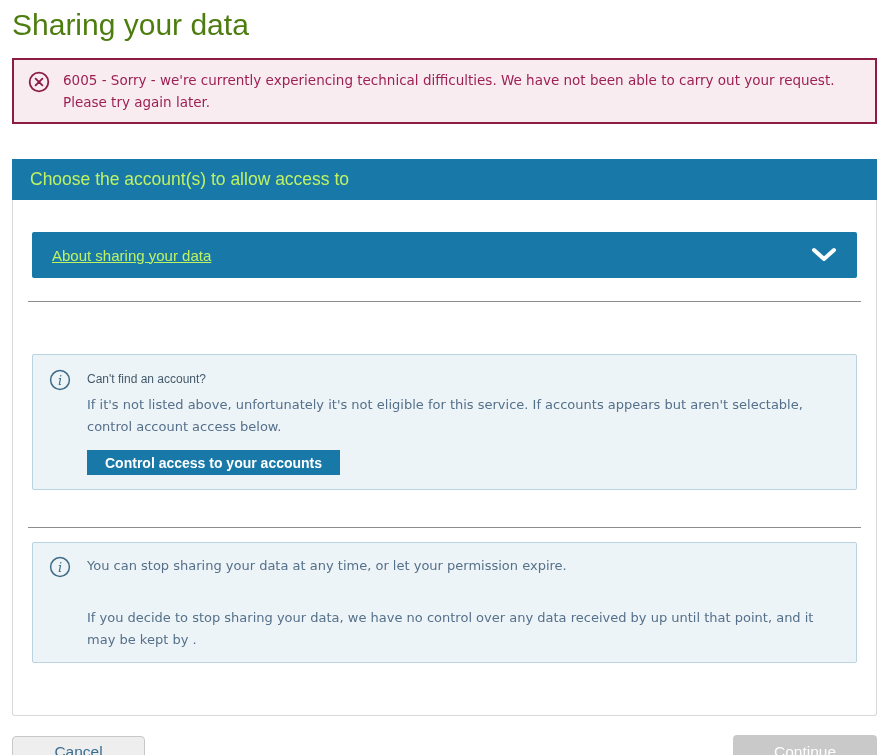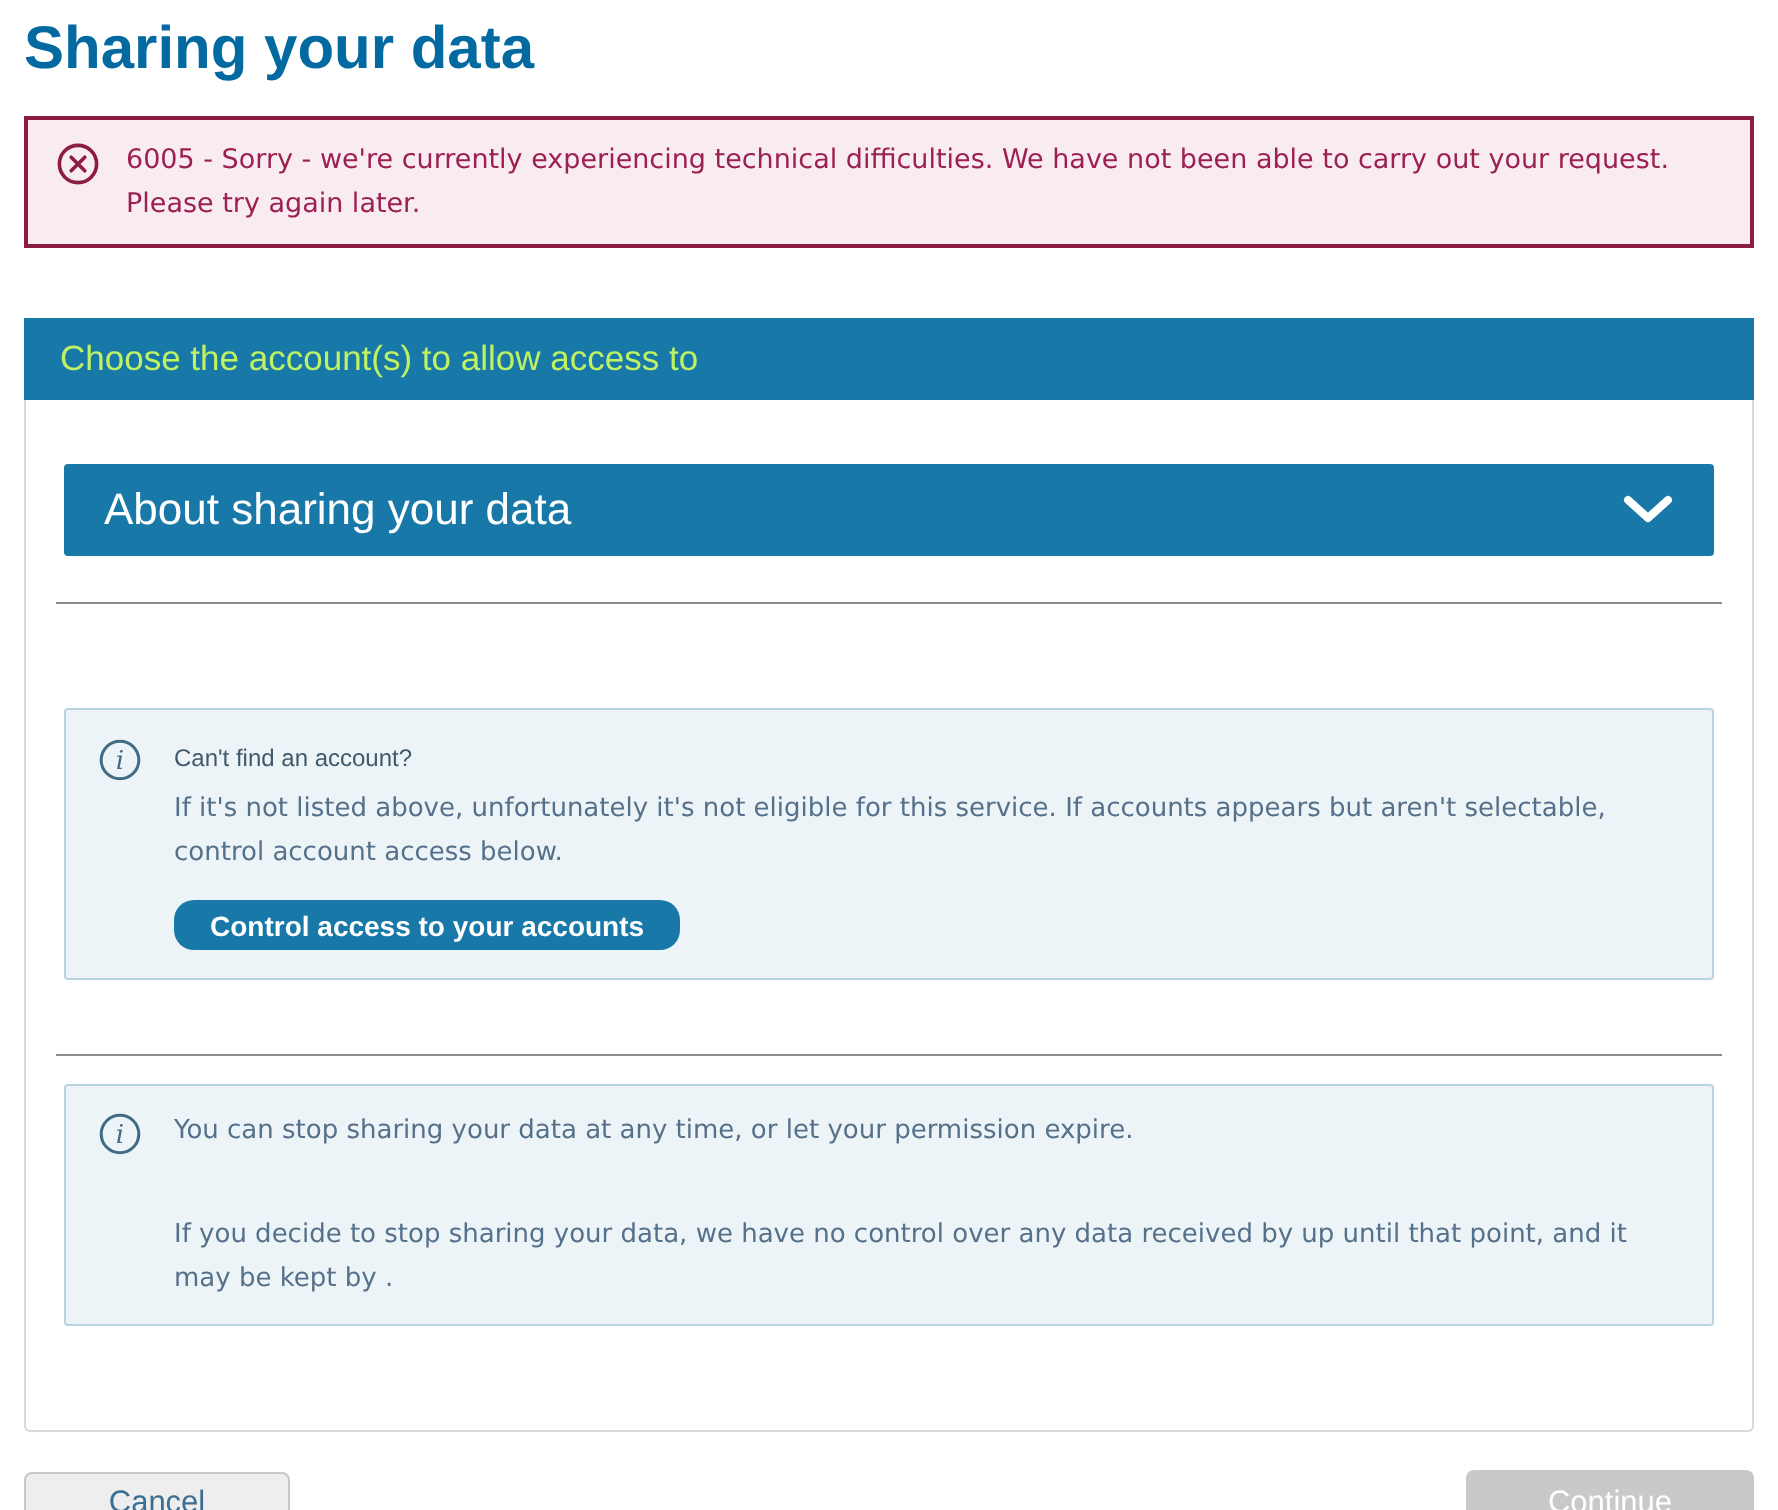--- a/index.html
+++ b/index.html
@@ -9,22 +9,22 @@
     font-family: "Liberation Sans", sans-serif;
     overflow: hidden;
   }
   .container { padding: 0 12px; }
 
   
   .page-title {
     margin-top: 6px;
     font-size: 30px;
     line-height: 38px;
-    font-weight: 700;
-    color: #0369a1;
+    font-weight: 400;
+    color: #4d7c0f;
   }
 
   
   .alert {
     margin-top: 14px;
     border: 2px solid #8c1c44;
     background: #f8ecf1;
     color: #9d2052;
     padding: 9px 16px 9px 14px;
     display: flex;
@@ -63,21 +63,21 @@
   .accordion {
     height: 46px;
     background: #1879a8;
     border-radius: 2px;
     display: flex;
     align-items: center;
     justify-content: space-between;
     padding: 0 20px;
     cursor: pointer;
   }
-  .accordion-label { color: #ffffff; font-size: 22px; }
+  .accordion-label { color: #bef264; font-size: 15px; text-decoration: underline; }
   .chevron-icon { display: flex; align-items: center; }
 
   .divider {
     height: 1px;
     background: #8d8d8d;
     margin: 23px -4px 0;
   }
   .divider-2 { margin-top: 37px; }
 
   
@@ -104,21 +104,21 @@
     font-size: 13px;
     line-height: 22px;
   }
   .info-text.second { margin-top: 30px; }
 
   .control-access-btn {
     margin-top: 12px;
     background: #1879a8;
     color: #ffffff;
     border: none;
-    border-radius: 10px;
+    border-radius: 0;
     height: 25px;
     padding: 0 18px;
     font-family: "Liberation Sans", sans-serif;
     font-size: 14px;
     font-weight: bold;
     cursor: pointer;
   }
 
   
   .footer {

